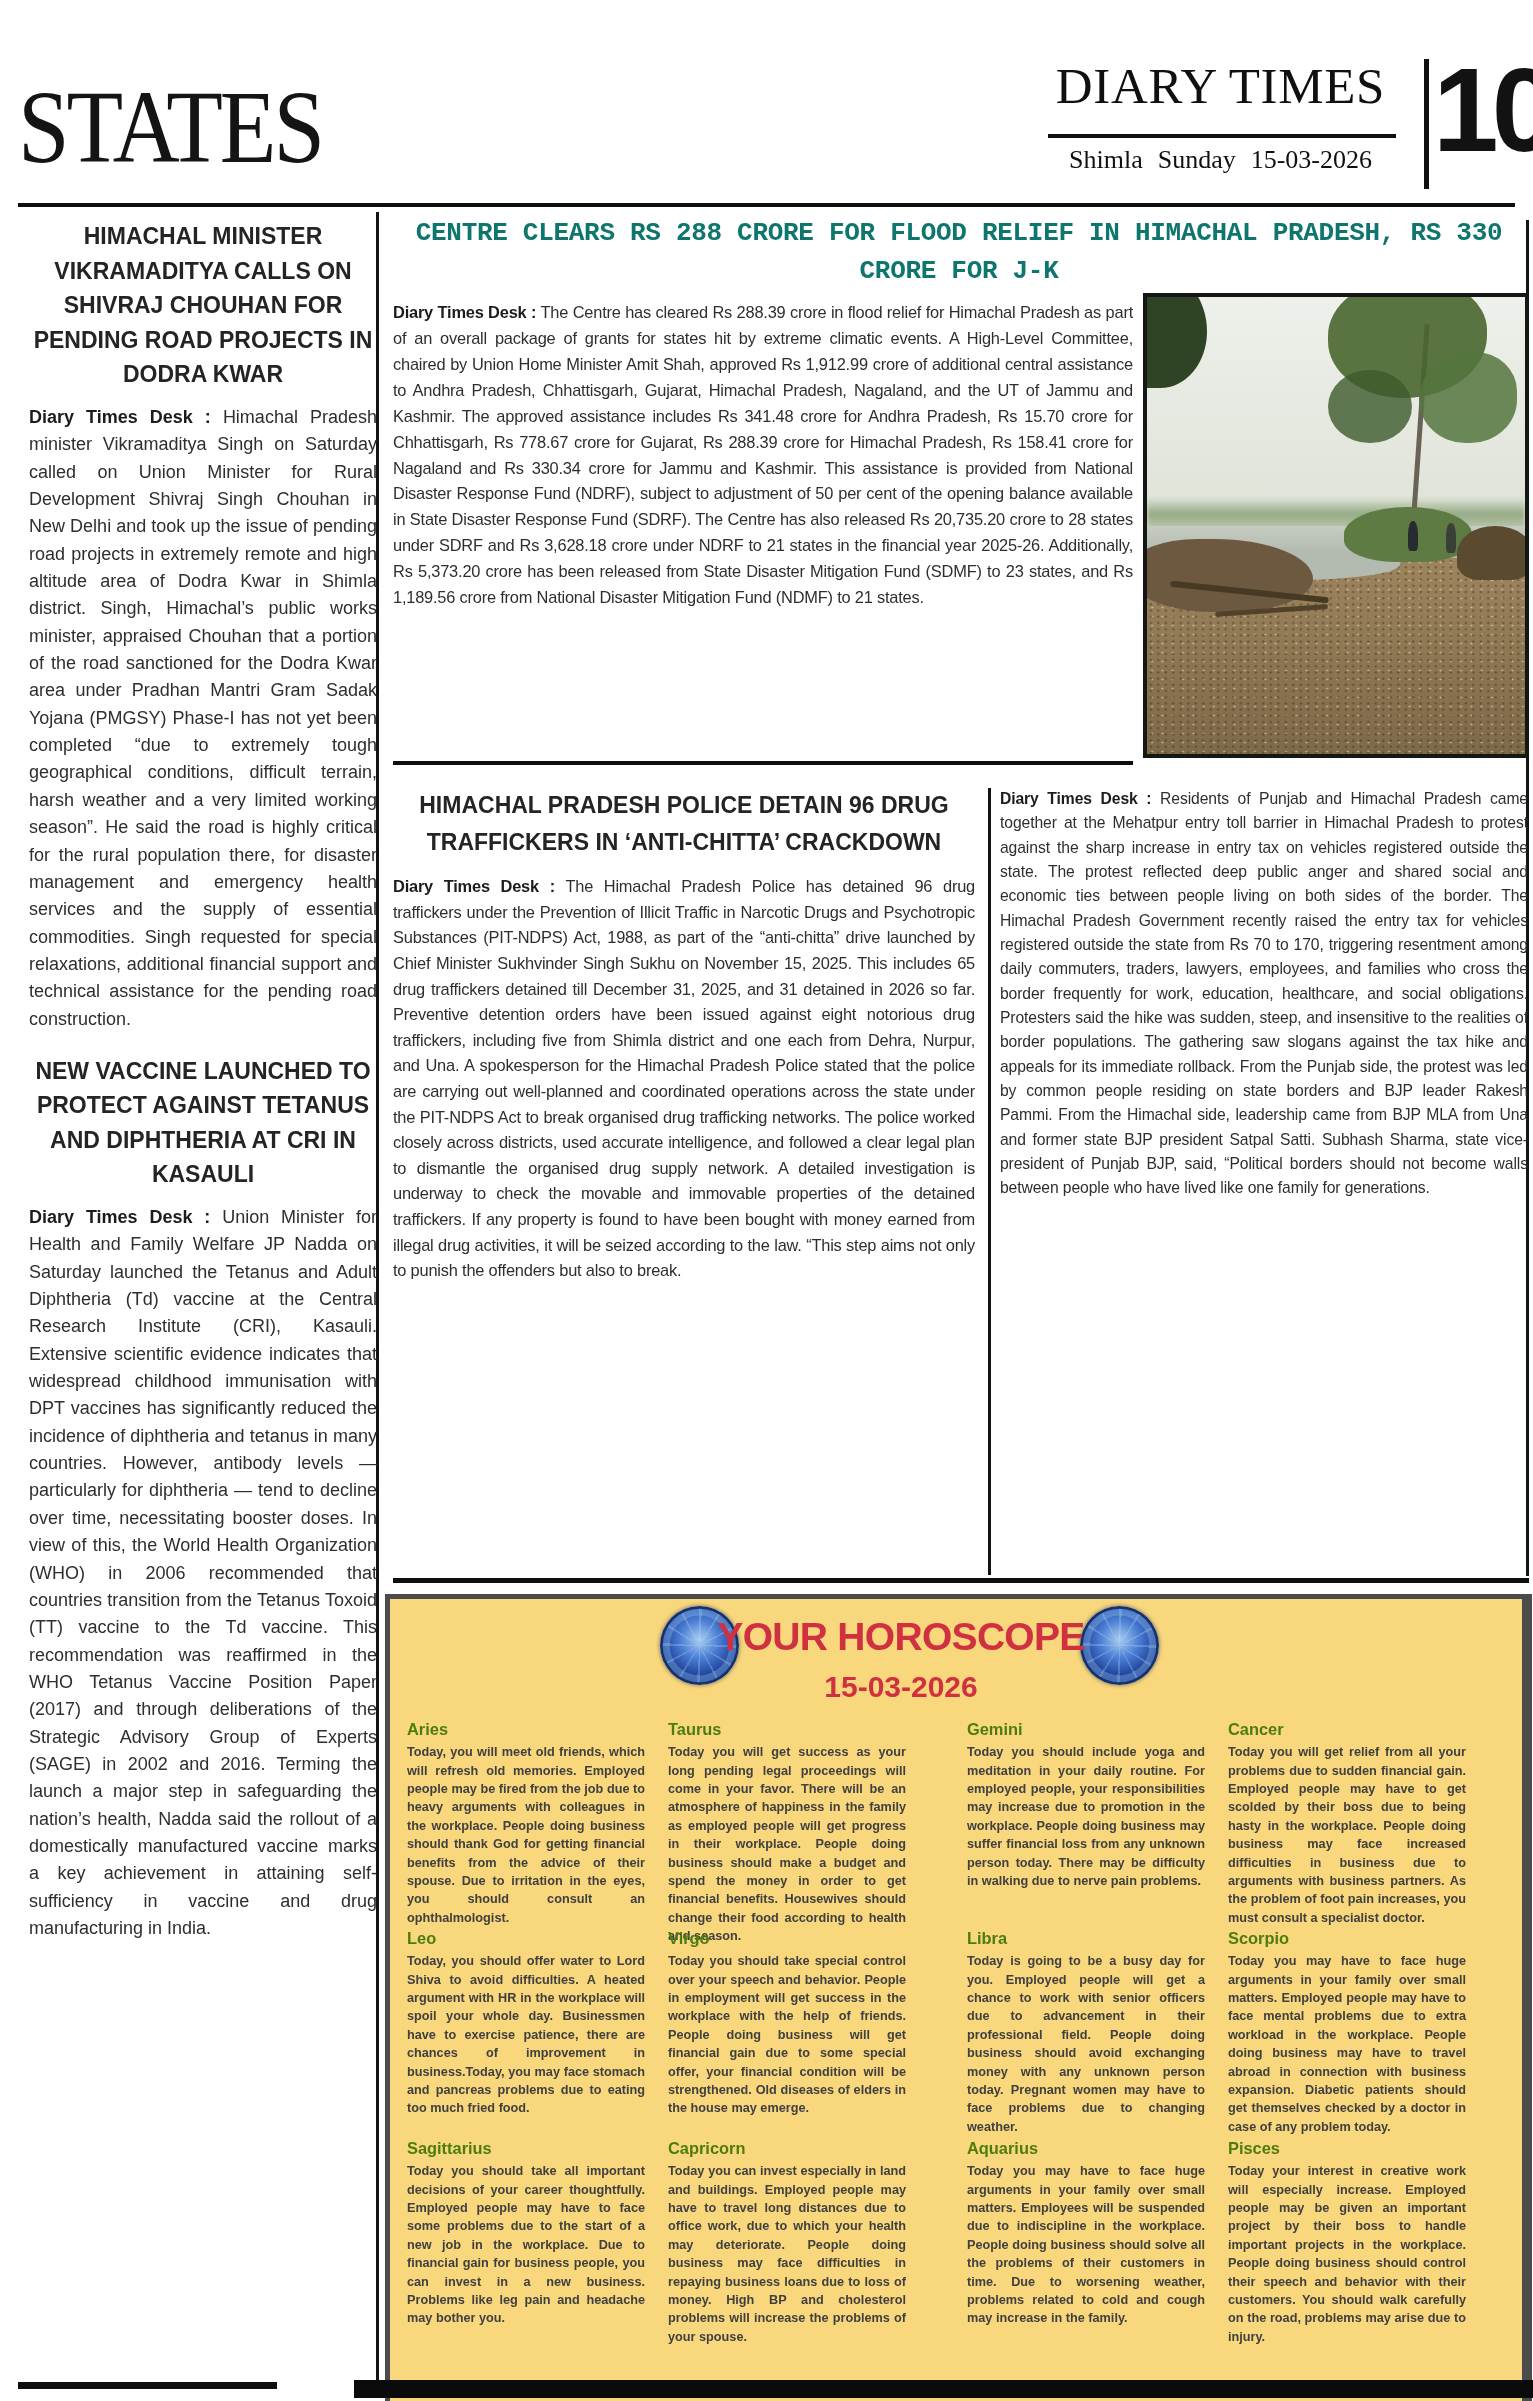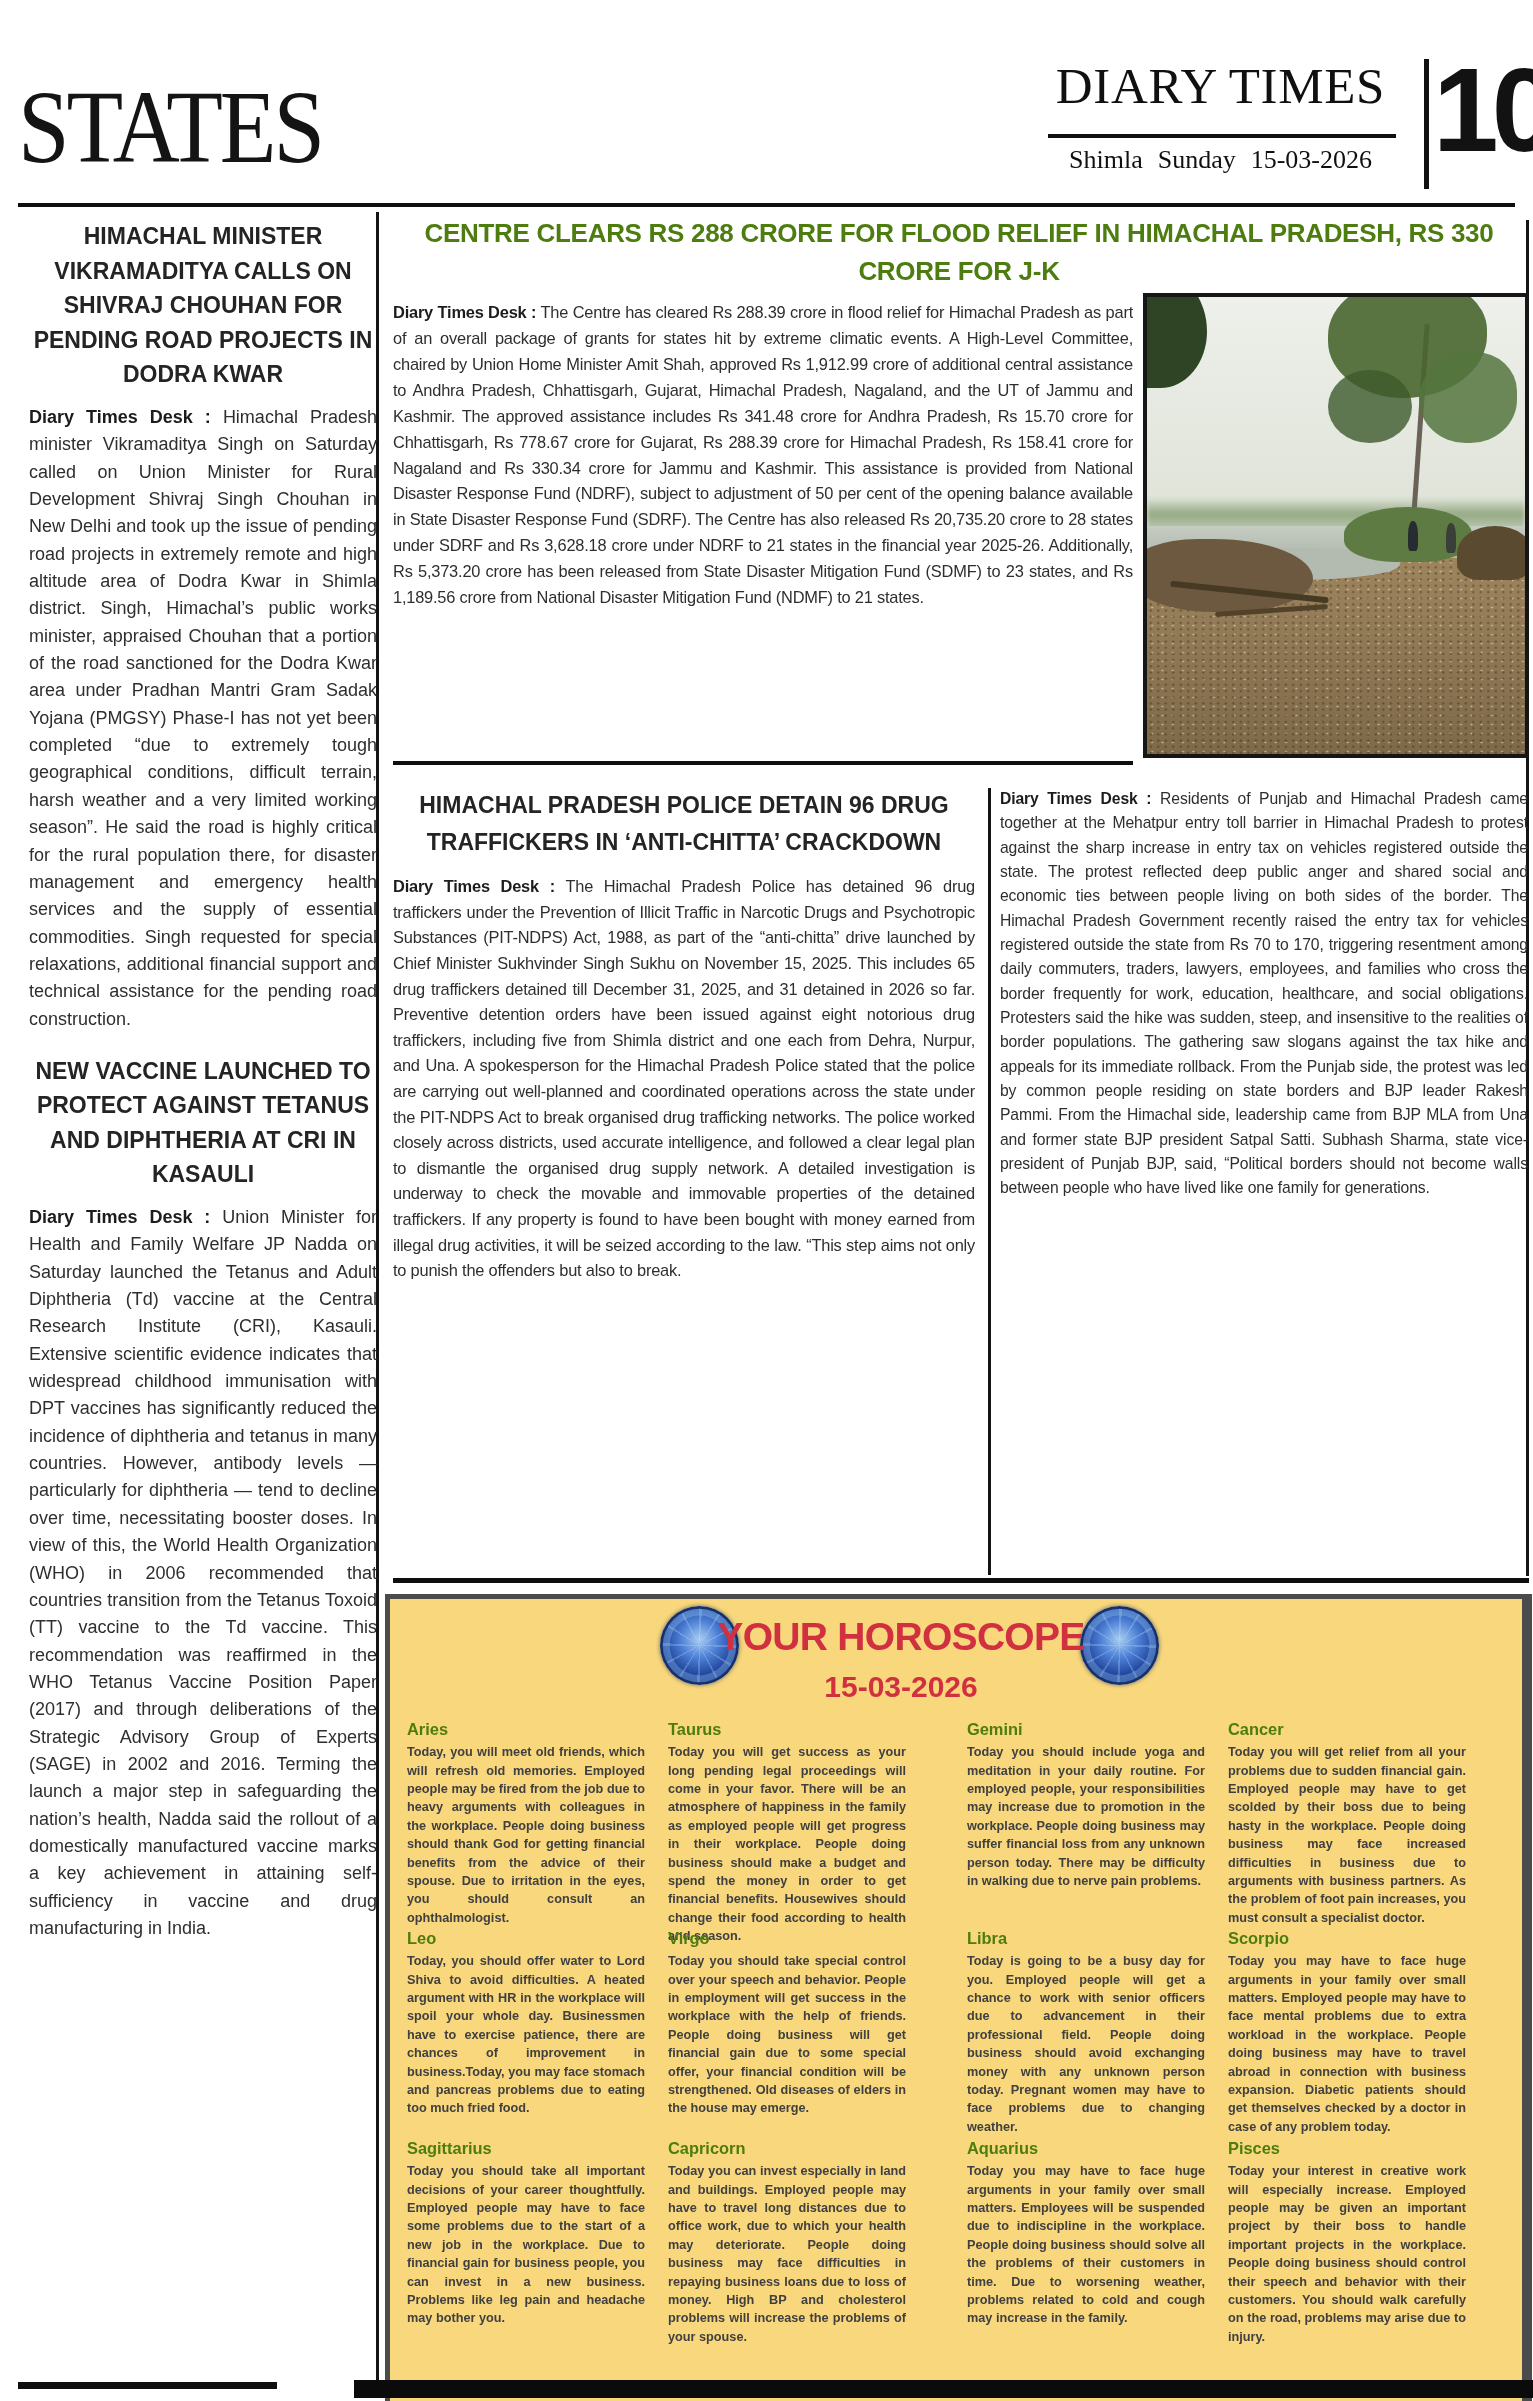--- a/index.html
+++ b/index.html
@@ -30,21 +30,21 @@
   .bar-bm{position:absolute;left:354px;top:2380px;width:1179px;height:18px;background:#0b0b0b;}
   
   h2{font-weight:700;color:#242424;text-align:center;margin:0;}
   .byline{font-weight:700;color:#1c1c1c;}
   .art p{margin:0;text-align:justify;color:#2e2e2e;}
   .col-left{position:absolute;left:19px;top:219px;width:348px;height:2148px;overflow:hidden;margin-left:10px;}
   .col-left h2{font-size:23px;line-height:1.5;margin-bottom:12.3px;}
   .col-left h2.second{margin-top:20.5px;}
   .col-left p{font-size:18px;line-height:1.52;}
   .flood-head{position:absolute;left:387px;top:215px;width:1144px;font-size:26px;line-height:1.45;
-              color:#4d7c0f;letter-spacing:-0.3px;}
+              color:#0f766e;letter-spacing:-0.3px;font-family:Liberation Mono, monospace;}
   .flood-body{position:absolute;left:393px;top:300px;width:740px;height:460px;overflow:hidden;}
   .flood-body p{font-size:16.4px;line-height:1.58;letter-spacing:-0.2px;}
   .col-mid{position:absolute;left:393px;top:787px;width:582px;height:787px;overflow:hidden;}
   .col-mid h2{font-size:23px;line-height:1.6;margin-bottom:13.7px;}
   .col-mid p{font-size:16.4px;line-height:1.56;letter-spacing:-0.2px;}
   .col-right{position:absolute;left:1000px;top:787px;width:528px;height:787px;overflow:hidden;}
   .col-right h2{font-size:23px;line-height:1.6;margin-bottom:13.7px;}
   .col-right p{font-size:15.7px;line-height:1.55;letter-spacing:-0.1px;}
   
   .photo{position:absolute;left:1143px;top:293px;width:386px;height:465px;box-sizing:border-box;

